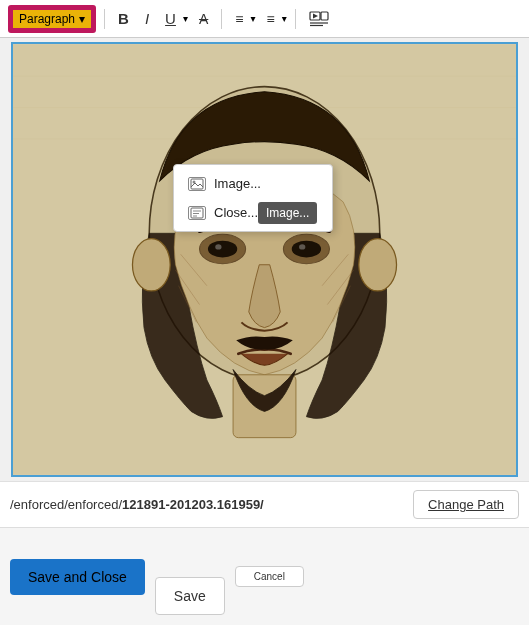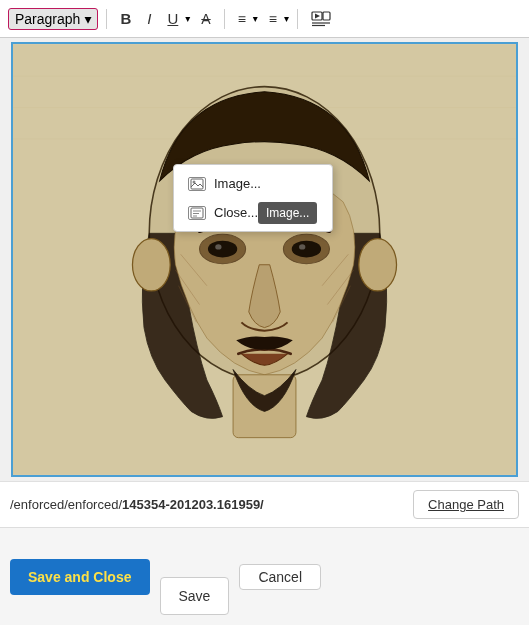--- a/index.html
+++ b/index.html
@@ -20,25 +20,25 @@
       background: #fff;
       border-bottom: 1px solid #ccc;
       padding: 4px 8px;
       gap: 6px;
       min-height: 38px;
       flex-shrink: 0;
     }
     .toolbar-select {
       display: flex;
       align-items: center;
-      border: 1px solid #be185d;
+      border: 5px solid #be185d;
       border-radius: 3px;
       padding: 2px 6px;
-      font-size: 14px;
-      background: #e5e5e5;
+      font-size: 12px;
+      background: #eab308;
       cursor: pointer;
       gap: 4px;
     }
     .toolbar-sep {
       width: 1px;
       height: 20px;
       background: #ccc;
       margin: 0 2px;
     }
     .toolbar-btn {
@@ -179,45 +179,45 @@
       display: flex;
       align-items: center;
       padding: 10px 10px;
       background: #f5f5f5;
       border-top: 1px solid #ddd;
       gap: 10px;
       flex-shrink: 0;
     }
     .btn-save-close {
       background: #1a73c8;
-      color: #fde047;
+      color: #000000;
       border: none;
       border-radius: 4px;
       padding: 10px 18px;
       font-size: 14px;
       cursor: pointer;
-      font-weight: 700;
+      font-weight: 400;
     }
     .btn-save {
       background: #fff;
       color: #333;
       border: 1px solid #ccc;
       border-radius: 4px;
       padding: 10px 18px;
       font-size: 14px;
       cursor: pointer;
       margin-top: 39px;
     }
     .btn-cancel {
       background: #fff;
       color: #333;
       border: 1px solid #ccc;
       border-radius: 4px;
       padding: 4px 18px;
-      font-size: 14px;
+      font-size: 10px;
       cursor: pointer;
     }
   </style>
 </head>
 <body>
 
 <div class="toolbar">
   <div class="toolbar-select">
     <span>Paragraph</span>
     <span>▾</span>
@@ -338,21 +338,21 @@
     </div>
 
     <div class="tooltip-bubble">
       <span>Image...</span>
     </div>
   </div>
 </div>
 
 <div class="path-bar">
   <div class="path-text">
-    <span>/enforced/enforced/</span><span class="bold">145354-201203.161959/</span>
+    <span>/enforced/enforced/</span><span class="bold">121891-201203.161959/</span>
   </div>
   <button class="change-path-btn">Change Path</button>
 </div>
 
 <div class="footer">
   <button class="btn-save-close">Save and Close</button>
   <button class="btn-save">Save</button>
   <button class="btn-cancel">Cancel</button>
 </div>
 

